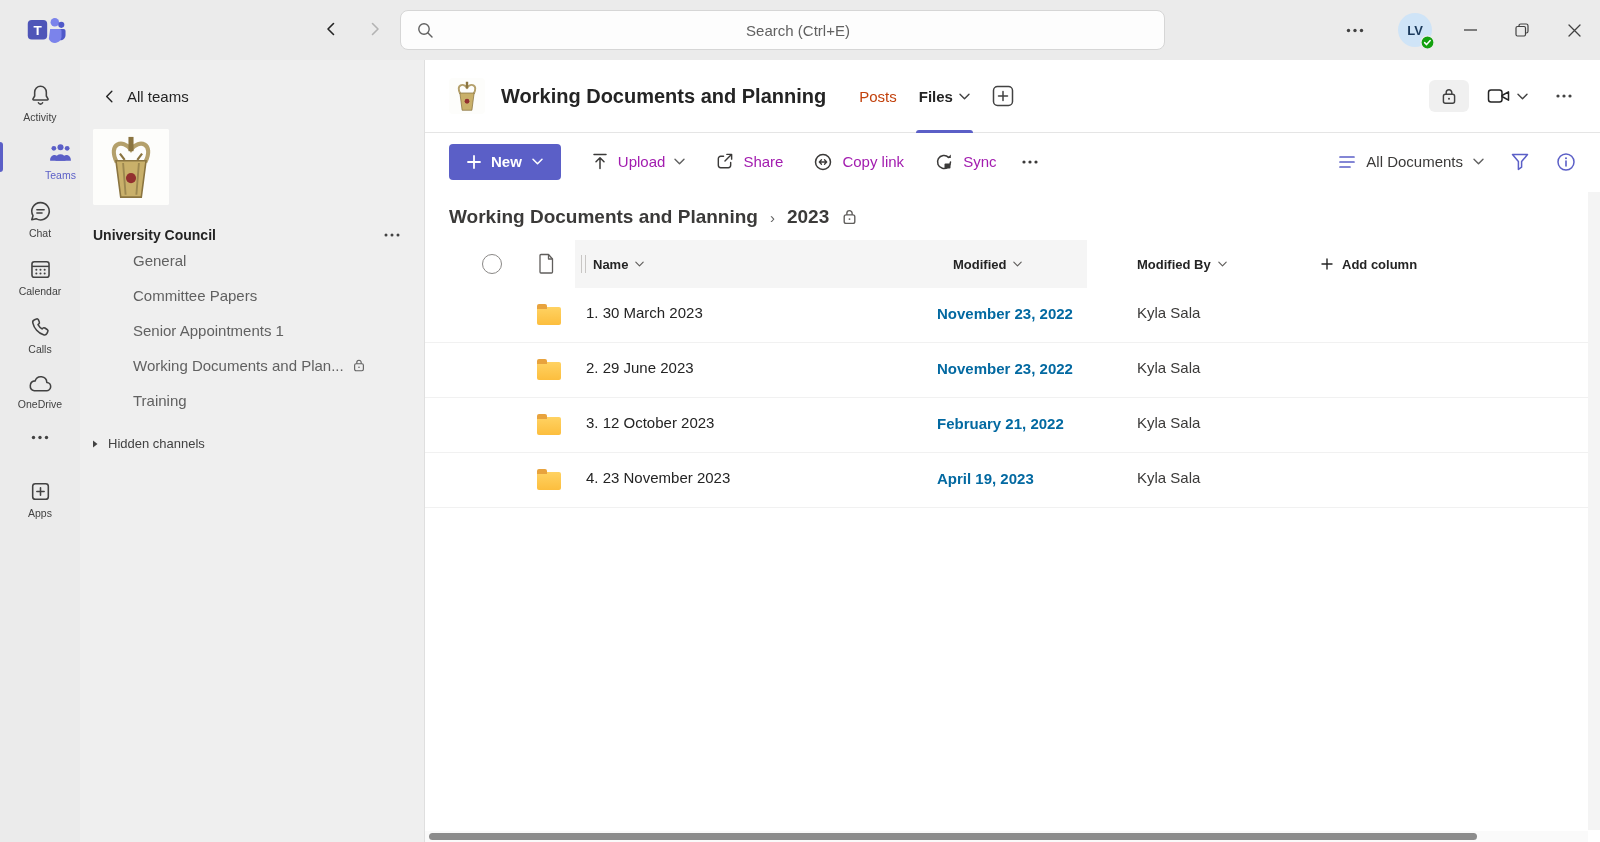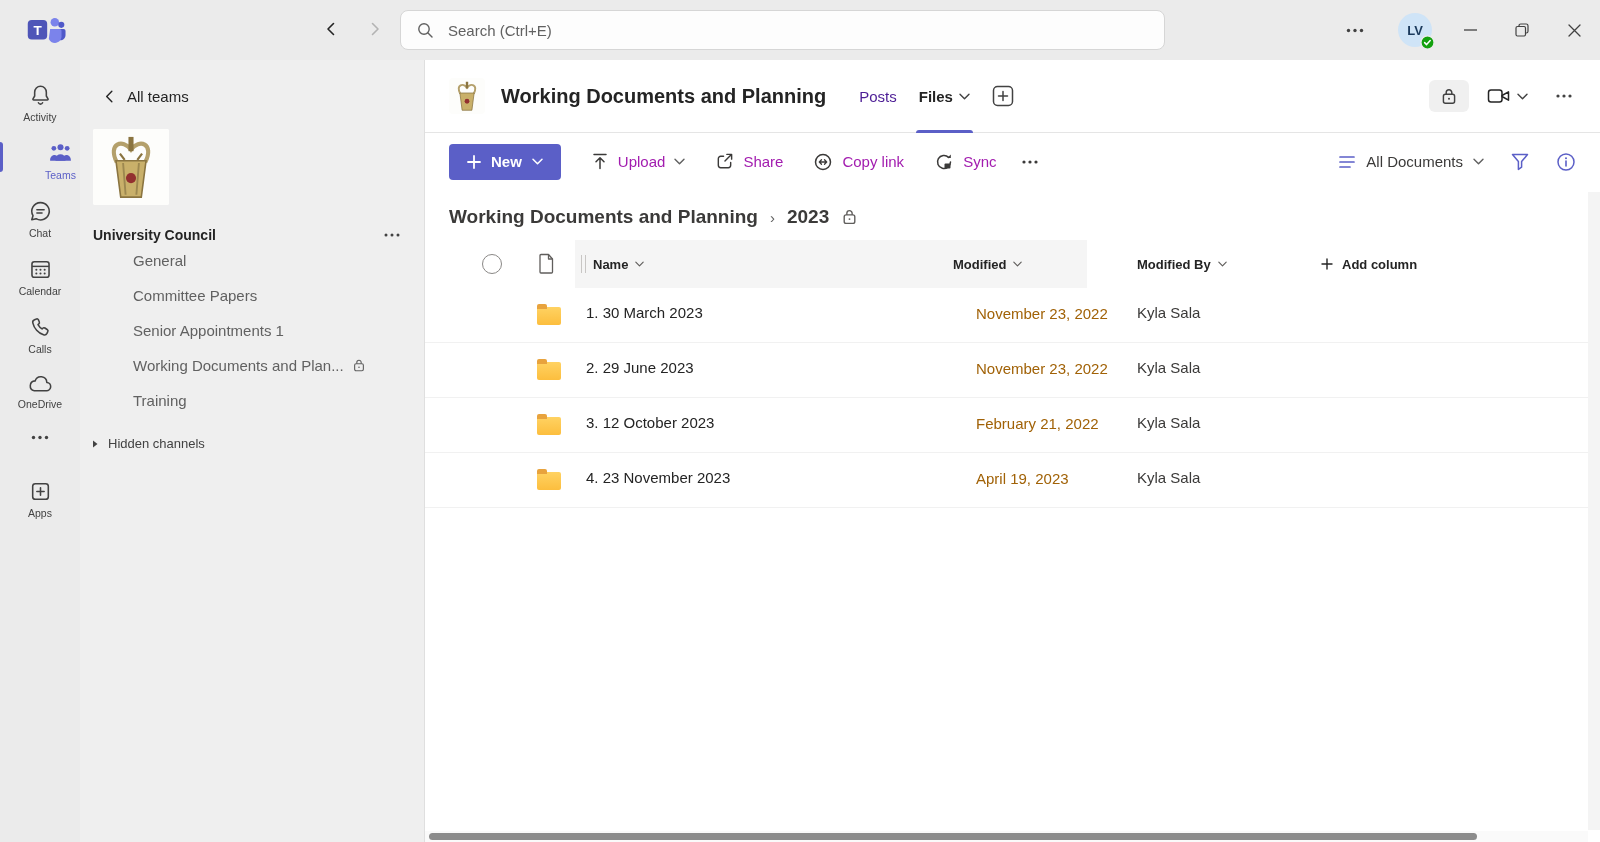--- a/index.html
+++ b/index.html
@@ -7,21 +7,21 @@
     font-family:"Liberation Sans","DejaVu Sans",sans-serif; color:#242424; }
 
   
   .titlebar { height:60px; background:#ebebeb; position:relative; display:flex; align-items:center; }
   .tb-logo { position:absolute; left:26px; top:14px; width:40px; height:32px; }
   .tb-nav { position:absolute; left:318px; top:16px; display:flex; gap:18px; }
   .tb-nav .navbtn { width:26px; height:26px; display:flex; align-items:center; justify-content:center; cursor:pointer; }
   .searchbox { position:absolute; left:400px; top:10px; width:765px; height:40px; background:#fdfdfd;
     border:1px solid #d6d6d6; border-radius:8px; display:flex; align-items:center; padding:0 16px; gap:14px; }
   .searchbox input { border:none; outline:none; background:transparent; font-size:15px; color:#0f172a; width:100%;
-    font-family:inherit; }
+    font-family:inherit;text-align:center; }
   .searchbox input::placeholder { color:#616161; }
   .tb-right { position:absolute; right:0; top:0; height:60px; display:flex; align-items:center; }
   .tb-more { width:44px; text-align:center; cursor:pointer; }
   .avatar { width:34px; height:34px; border-radius:50%; background:#cfe4f7; color:#1b3a5c; font-size:13px; font-weight:700;
     display:flex; align-items:center; justify-content:center; position:relative; margin:0 12px 0 8px; cursor:pointer; }
   .presence { position:absolute; right:-3px; bottom:-3px; width:15px; height:15px; }
   .winbtn { width:52px; height:60px; display:flex; align-items:center; justify-content:center; cursor:pointer; }
 
   
   .app { display:flex; height:782px; }
@@ -48,21 +48,21 @@
   .sb-channel { display:flex; align-items:center; gap:8px; padding:9px 0 9px 53px; font-size:15px; color:#616161; cursor:pointer; }
   .sb-hidden { padding-top:18px; }
 
   
   .main { flex:1; background:#fff; position:relative; display:flex; flex-direction:column; }
 
   .chan-header { height:73px; display:flex; align-items:center; padding:0 18px 0 24px; border-bottom:1px solid #e5e5e5; }
   .ch-avatar { width:36px; height:36px; border-radius:4px; overflow:hidden; background:#fdfdfc; flex-shrink:0; }
   .ch-title { font-size:20px; font-weight:700; margin-left:16px; white-space:nowrap; }
   .ch-tabs { display:flex; align-items:stretch; height:73px; margin-left:22px; }
-  .ch-tab { display:flex; align-items:center; gap:6px; padding:0 11px; font-size:15px; color:#4c1d95; cursor:pointer; position:relative; }
+  .ch-tab { display:flex; align-items:center; gap:6px; padding:0 11px; font-size:15px; color:#c2410c; cursor:pointer; position:relative; }
   .ch-tab.active { color:#242424; font-weight:600; }
   .ch-tab.active::after { content:""; position:absolute; left:8px; right:8px; bottom:0; height:3px;
     background:#5b5fc7; border-radius:3px 3px 0 0; }
   .ch-addtab { align-self:center; margin-left:10px; cursor:pointer; display:flex; }
   .ch-right { margin-left:auto; display:flex; align-items:center; gap:10px; }
   .ch-lockchip { width:40px; height:32px; background:#f0f0f0; border-radius:6px; display:flex; align-items:center; justify-content:center; cursor:pointer; }
   .ch-meet { display:flex; align-items:center; gap:6px; padding:4px 8px; cursor:pointer; }
   .ch-dots { padding:0 10px; cursor:pointer; color:#424242; }
 
   
@@ -92,21 +92,21 @@
   .hcol.mod { left:528px; } .hcol.modby { left:712px; } .hcol.addcol { left:896px; }
   .addcol .hlabel { font-weight:600; gap:9px; }
 
   .trow { position:relative; height:55px; border-bottom:1px solid #f1f1f1; cursor:pointer; }
   .trow:first-of-type { border-top:1px solid #f1f1f1; }
   .folder { position:absolute; left:112px; top:19px; width:24px; height:18px;
     background:linear-gradient(#ffd262,#fcbe3e); border-radius:2px; }
   .folder::before { content:""; position:absolute; left:0; top:-3px; width:10px; height:5px;
     background:#e8a33d; border-radius:2px 2px 0 0; }
   .cell-name { position:absolute; left:161px; top:16px; font-size:15px; color:#242424; }
-  .cell-mod { position:absolute; left:551px; top:17px; font-size:15px; color:#a16207; }
+  .cell-mod { position:absolute; left:512px; top:17px; font-size:15px; color:#0369a1;font-weight:bold; }
   .cell-modby { position:absolute; left:712px; top:16px; font-size:15px; color:#3b3a39; }
 
   
   .vscroll { position:absolute; right:0; top:132px; bottom:12px; width:12px; background:#f4f4f4; }
   .hscroll { position:absolute; left:0; right:12px; bottom:0; height:11px; background:#fafafa; }
   .hthumb { position:absolute; left:4px; top:2px; width:1048px; height:7px; background:#8c8c8c; border-radius:4px; cursor:grab; }
 
   svg { display:block; }
 </style>
 </head>

